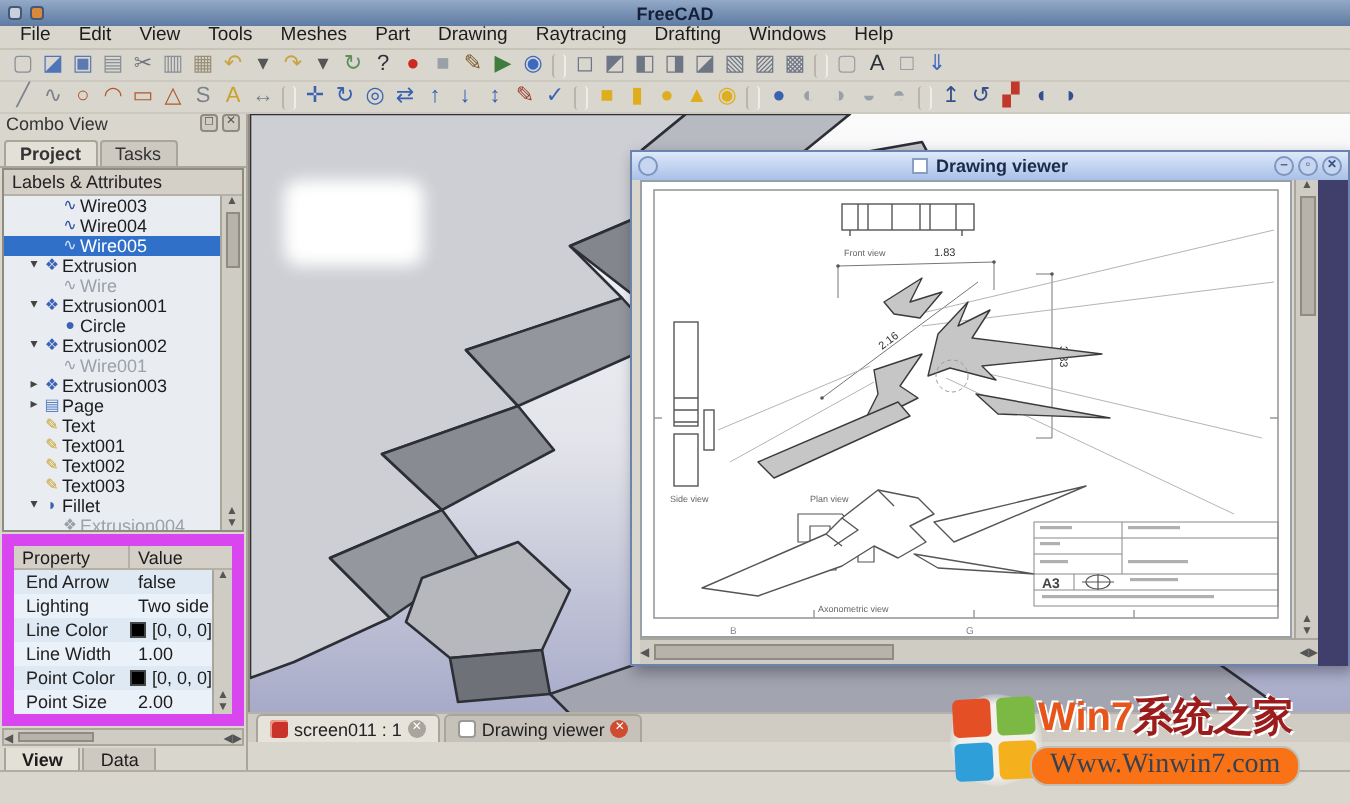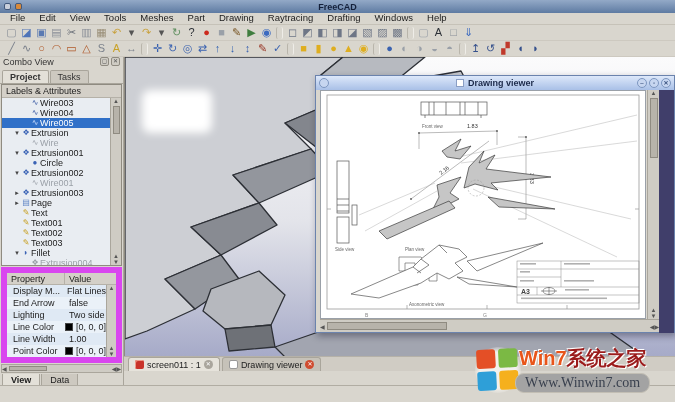--- a/index.html
+++ b/index.html
@@ -114,21 +114,21 @@
   .wm{position:absolute;right:2px;bottom:1px;width:198px;height:58px;z-index:20;}
   .wmflag{position:absolute;left:0;top:4px;width:46px;height:46px;background:radial-gradient(circle,#f2f0ec 55%,rgba(242,240,236,0) 75%);
           border-radius:50%;display:grid;grid-template-columns:19px 19px;grid-template-rows:19px 19px;gap:3px;
           padding:2px;transform:rotate(-3deg);}
   .wmflag i{border-radius:3px;display:block;}
   .wmflag .r{background:#e44f26;}.wmflag .g{background:#7bb944;}
   .wmflag .b{background:#2e9fd8;}.wmflag .y{background:#f5b01d;}
   .wml1{position:absolute;left:44px;top:2px;font-size:20px;font-weight:bold;white-space:nowrap;
         text-shadow:1px 1px 0 #fff,-1px -1px 0 #fff;}
   .wml1 .a{color:#e8551a;}.wml1 .b2{color:#9b1c1c;}
-  .wml2{position:absolute;left:40px;top:30px;background:#a3a3a3;border:1px solid #c2beb4;border-radius:9px;
+  .wml2{position:absolute;left:40px;top:30px;background:#f97316;border:1px solid #c2beb4;border-radius:9px;
         padding:1px 9px;font-family:"Liberation Serif",serif;font-size:14px;color:#39404e;white-space:nowrap;}
 </style>
 </head>
 <body>
 
 <div class="screen">
 
   <div class="titlebar">
     <span class="wicons">
       <i class="wdot"></i>
@@ -342,26 +342,20 @@
         </div>
       </div>
 
       <div class="prop-box">
         <div class="prop-hdr">
           <span class="c1">Property</span>
           <span>Value</span>
         </div>
         <div class="prop-rows">
 
-        <div class="prow">
-              <span class="pname">Display M...</span>
-              <span class="pval">
-                <span>Flat Lines</span>
-              </span>
-            </div>
             <div class="prow">
               <span class="pname">End Arrow</span>
               <span class="pval">
                 <span>false</span>
               </span>
             </div>
             <div class="prow">
               <span class="pname">Lighting</span>
               <span class="pval">
                 <span>Two side</span>

